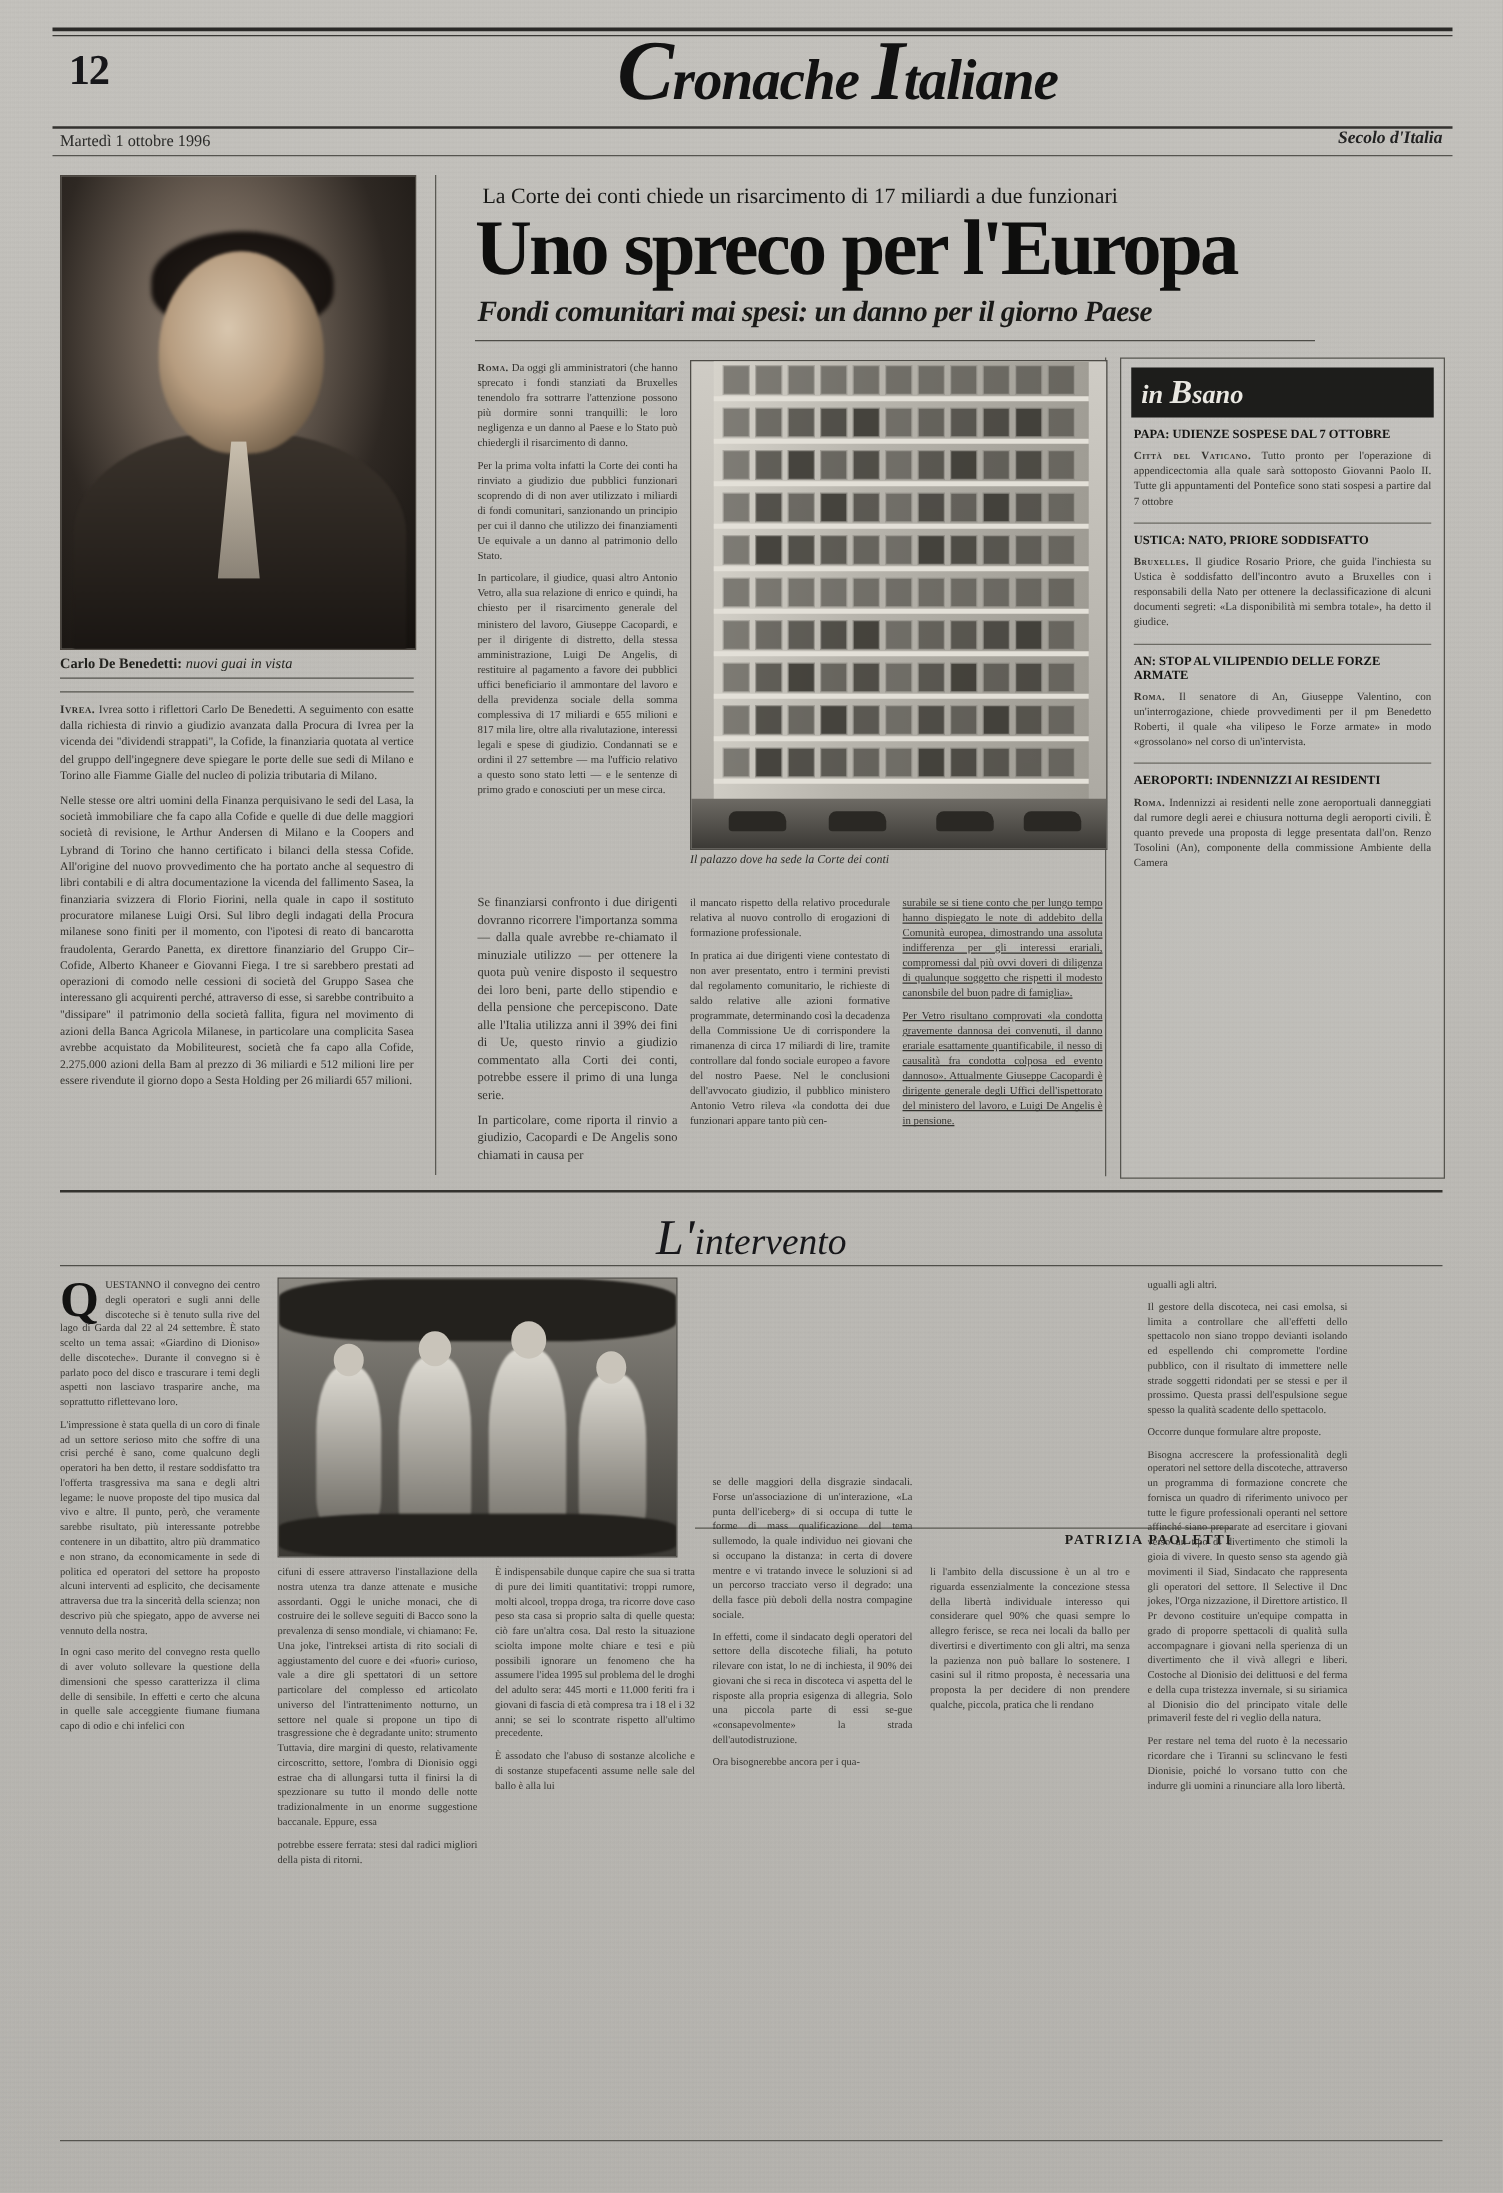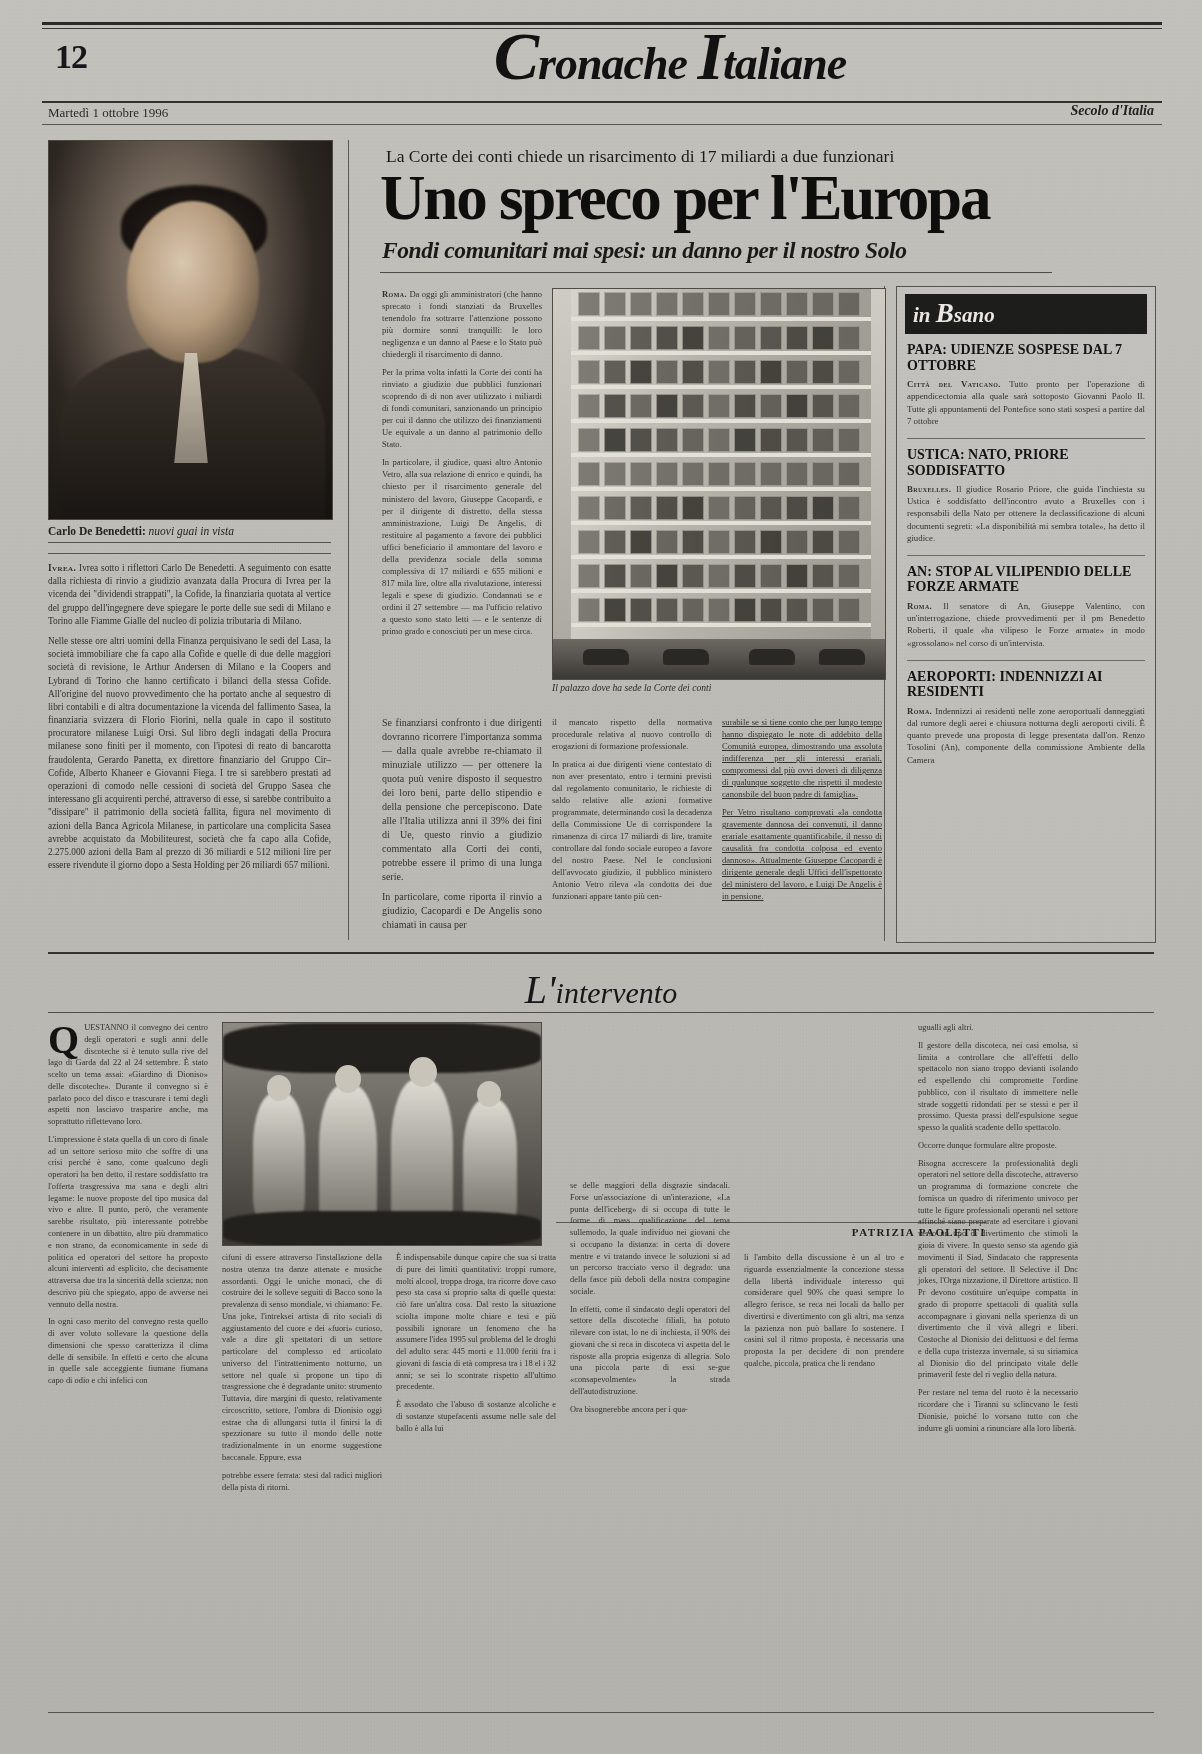--- a/index.html
+++ b/index.html
@@ -154,21 +154,21 @@
     position:absolute;left:896px;top:286px;width:258px;height:655px;
     border:1px solid #56554f;background:rgba(255,255,255,0.06);
   }
   .breve-hd{
     margin:7px 8px 0;background:#1d1d1b;color:#e9e7e1;
     font-size:21px;font-style:italic;font-weight:bold;padding:4px 8px 5px;
   }
   .breve-hd .big{font-size:27px;}
   .breve-item{padding:8px 10px 4px;}
   .breve-item h4{
-    margin:0 0 5px;font-size:14px;font-weight:bold;line-height:1.12;color:#141412;
+    margin:0 0 5px;font-size:10px;font-weight:bold;line-height:1.12;color:#141412;
   }
   .breve-item p{
     margin:0;font-size:8.8px;line-height:1.38;text-align:justify;color:#33322e;
   }
   .breve-sep{height:1px;background:#6b6a63;margin:7px 10px 0;}
 
   
   .mid-rule{position:absolute;left:48px;top:952px;width:1106px;height:2px;background:#34332f;}
   .intervento{
     position:absolute;left:0;top:966px;width:1202px;text-align:center;
@@ -246,21 +246,21 @@
       <p>Nelle stesse ore altri uomini della Finanza perquisivano le sedi del Lasa, la società immobiliare che fa capo alla Cofide e quelle di due delle maggiori società di revisione, le Arthur Andersen di Milano e la Coopers and Lybrand di Torino che hanno certificato i bilanci della stessa Cofide. All'origine del nuovo provvedimento che ha portato anche al sequestro di libri contabili e di altra documentazione la vicenda del fallimento Sasea, la finanziaria svizzera di Florio Fiorini, nella quale in capo il sostituto procuratore milanese Luigi Orsi. Sul libro degli indagati della Procura milanese sono finiti per il momento, con l'ipotesi di reato di bancarotta fraudolenta, Gerardo Panetta, ex direttore finanziario del Gruppo Cir–Cofide, Alberto Khaneer e Giovanni Fiega. I tre si sarebbero prestati ad operazioni di comodo nelle cessioni di società del Gruppo Sasea che interessano gli acquirenti perché, attraverso di esse, si sarebbe contribuito a "dissipare" il patrimonio della società fallita, figura nel movimento di azioni della Banca Agricola Milanese, in particolare una complicita Sasea avrebbe acquistato da Mobiliteurest, società che fa capo alla Cofide, 2.275.000 azioni della Bam al prezzo di 36 miliardi e 512 milioni lire per essere rivendute il giorno dopo a Sesta Holding per 26 miliardi 657 milioni.</p>
       <p></p>
     </div>
   </div>
 
   <div class="vrule" style="left:348px;top:140px;height:800px;"></div>
   <div class="vrule" style="left:884px;top:286px;height:655px;"></div>
 
   <div class="kicker">La Corte dei conti chiede un risarcimento di 17 miliardi a due funzionari</div>
   <div class="main-title">Uno spreco per l'Europa</div>
-  <div class="main-sub">Fondi comunitari mai spesi: un danno per il nostro Solo</div>
+  <div class="main-sub">Fondi comunitari mai spesi: un danno per il giorno Paese</div>
   <div class="rule-under-title"></div>
 
   <div class="art-col1">
     <p><span class="smallcaps">Roma.</span> <span>Da oggi gli amministratori (che hanno sprecato i fondi stanziati da Bruxelles tenendolo fra sottrarre l'attenzione possono più dormire sonni tranquilli: le loro negligenza e un danno al Paese e lo Stato può chiedergli il risarcimento di danno.</span></p>
     <p>Per la prima volta infatti la Corte dei conti ha rinviato a giudizio due pubblici funzionari scoprendo di di non aver utilizzato i miliardi di fondi comunitari, sanzionando un principio per cui il danno che utilizzo dei finanziamenti Ue equivale a un danno al patrimonio dello Stato.</p>
     <p>In particolare, il giudice, quasi altro Antonio Vetro, alla sua relazione di enrico e quindi, ha chiesto per il risarcimento generale del ministero del lavoro, Giuseppe Cacopardi, e per il dirigente di distretto, della stessa amministrazione, Luigi De Angelis, di restituire al pagamento a favore dei pubblici uffici beneficiario il ammontare del lavoro e della previdenza sociale della somma complessiva di 17 miliardi e 655 milioni e 817 mila lire, oltre alla rivalutazione, interessi legali e spese di giudizio. Condannati se e ordini il 27 settembre — ma l'ufficio relativo a questo sono stato letti — e le sentenze di primo grado e conosciuti per un mese circa.</p>
   </div>
   <div class="art-col1b">
     <p>Se finanziarsi confronto i due dirigenti dovranno ricorrere l'importanza somma — dalla quale avrebbe re-chiamato il minuziale utilizzo — per ottenere la quota puù venire disposto il sequestro dei loro beni, parte dello stipendio e della pensione che percepiscono. Date alle l'Italia utilizza anni il 39% dei fini di Ue, questo rinvio a giudizio commentato alla Corti dei conti, potrebbe essere il primo di una lunga serie.</p>
     <p>In particolare, come riporta il rinvio a giudizio, Cacopardi e De Angelis sono chiamati in causa per</p>
@@ -392,21 +392,21 @@
     <div class="street">
       <div class="car" style="left:30px;"></div>
       <div class="car" style="left:110px;"></div>
       <div class="car" style="left:196px;"></div>
       <div class="car" style="left:266px;"></div>
     </div>
   </div>
   <div class="photocap">Il palazzo dove ha sede la Corte dei conti</div>
 
   <div class="art-col2">
-    <p>il mancato rispetto della normativa procedurale relativa al nuovo controllo di erogazioni di formazione professionale.</p>
+    <p>il mancato rispetto della relativo procedurale relativa al nuovo controllo di erogazioni di formazione professionale.</p>
     <p>In pratica ai due dirigenti viene contestato di non aver presentato, entro i termini previsti dal regolamento comunitario, le richieste di saldo relative alle azioni formative programmate, determinando così la decadenza della Commissione Ue di corrispondere la rimanenza di circa 17 miliardi di lire, tramite controllare dal fondo sociale europeo a favore del nostro Paese. Nel le conclusioni dell'avvocato giudizio, il pubblico ministero Antonio Vetro rileva «la condotta dei due funzionari appare tanto più cen-</p>
   </div>
   <div class="art-col3">
     <p>surabile se si tiene conto che per lungo tempo hanno dispiegato le note di addebito della Comunità europea, dimostrando una assoluta indifferenza per gli interessi erariali, compromessi dal più ovvi doveri di diligenza di qualunque soggetto che rispetti il modesto canonsbile del buon padre di famiglia».</p>
     <p>Per Vetro risultano comprovati «la condotta gravemente dannosa dei convenuti, il danno erariale esattamente quantificabile, il nesso di causalità fra condotta colposa ed evento dannoso». Attualmente Giuseppe Cacopardi è dirigente generale degli Uffici dell'ispettorato del ministero del lavoro, e Luigi De Angelis è in pensione.</p>
   </div>
 
   <div class="breve">
     <div class="breve-hd">
       <span>in </span><span class="big">B</span><span>sano</span>

